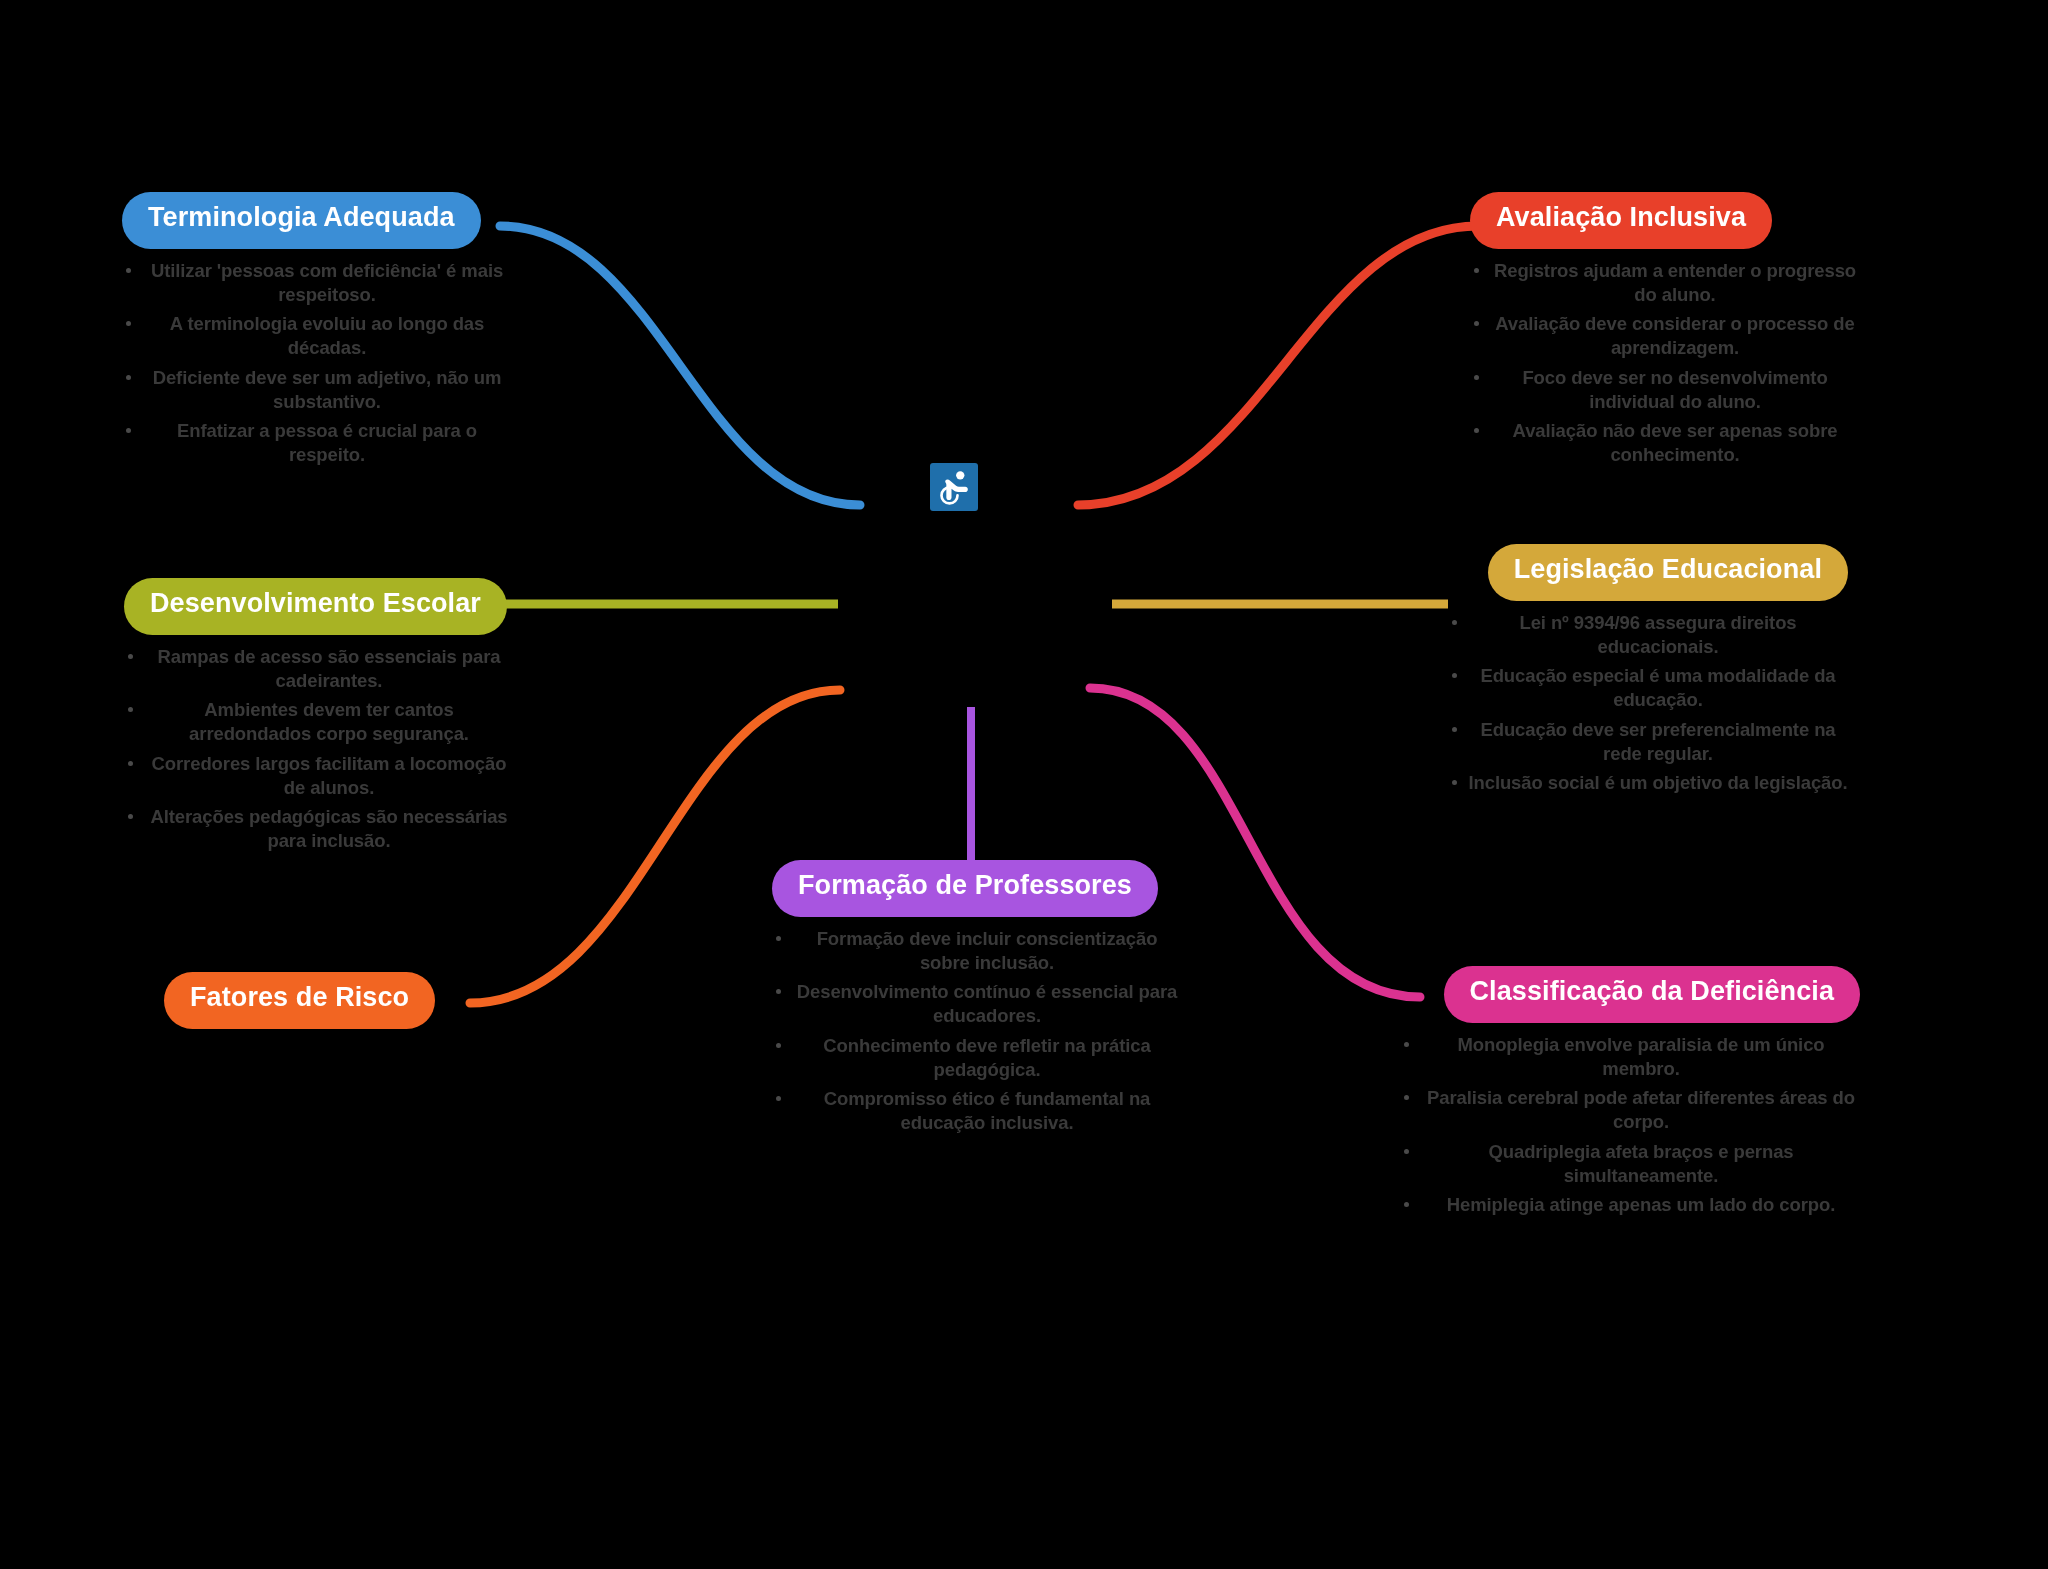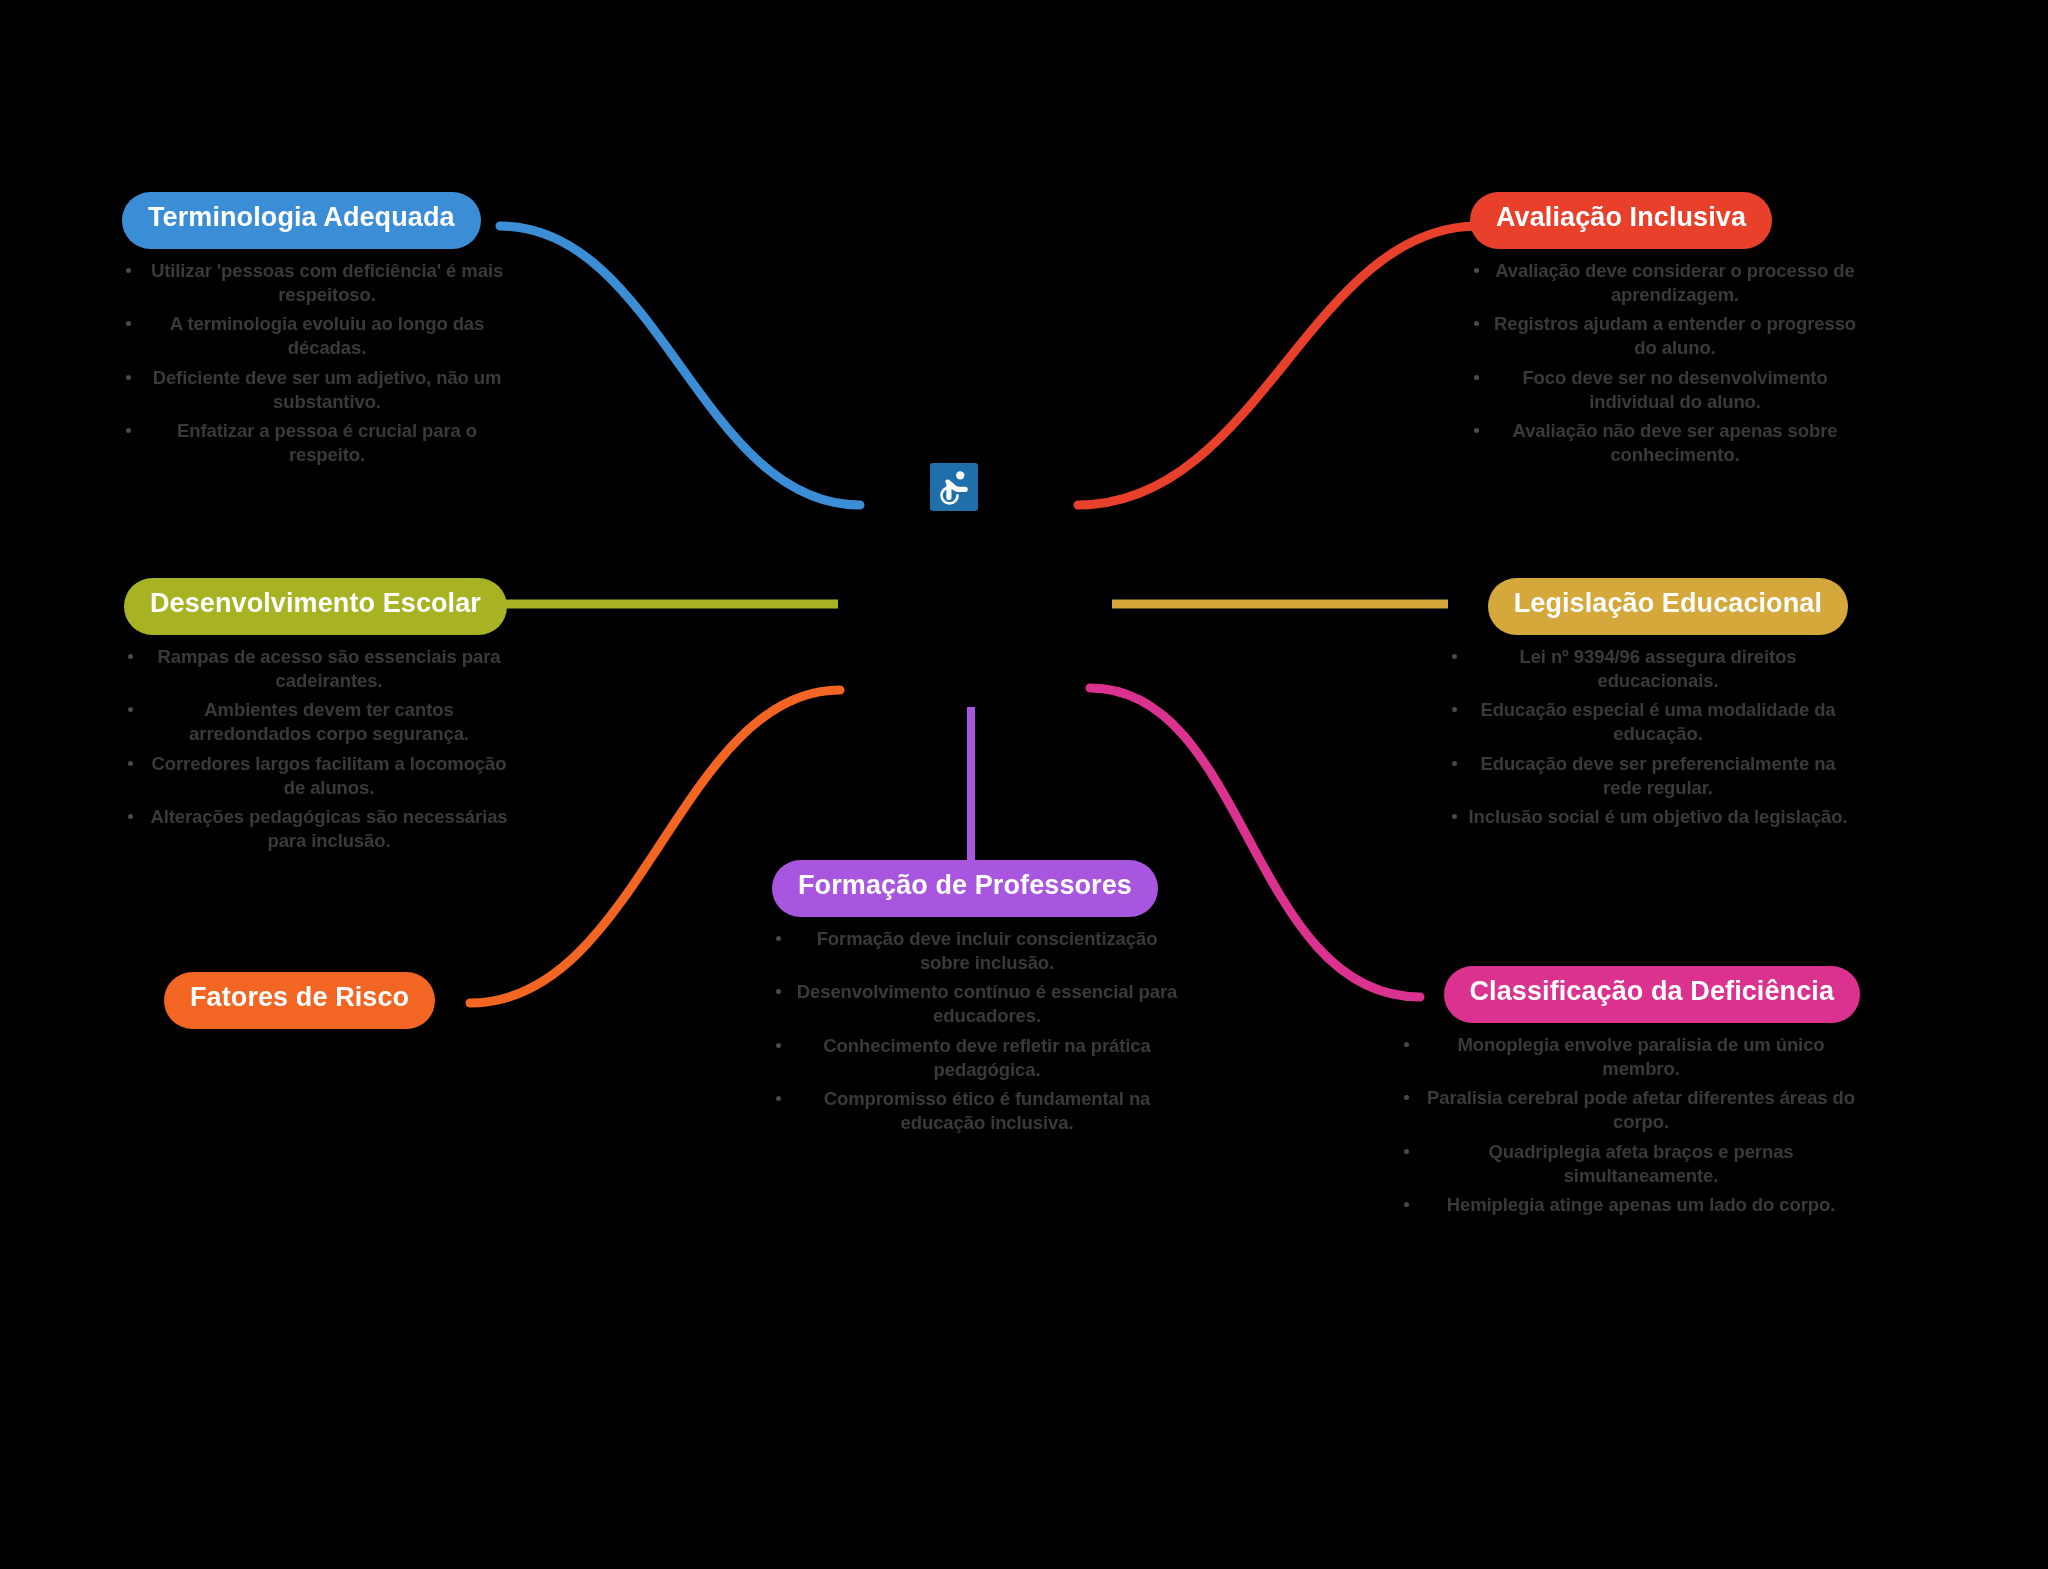--- a/index.html
+++ b/index.html
@@ -76,21 +76,21 @@
     border-radius: 3px;
     display: flex;
     align-items: center;
     justify-content: center;
   }
 
   
   #b-terminologia { left: 122px; top: 192px; width: 390px; }
   #b-avaliacao    { left: 1470px; top: 192px; width: 390px; }
   #b-acessibilidade { left: 124px; top: 578px; width: 390px; }
-  #b-legislacao   { left: 1448px; top: 578px; width: 400px; }
+  #b-legislacao   { left: 1448px; top: 544px; width: 400px; }
   #b-fatores      { left: 164px; top: 972px; width: 330px; }
   #b-formacao     { left: 772px; top: 860px; width: 410px; }
   #b-classificacao{ left: 1400px; top: 966px; width: 460px; }
 
   #b-fatores ul.items li { padding-left: 22px; }
   #b-classificacao ul.items li { padding-left: 22px; }
 </style>
 </head>
 <body>
 
@@ -138,22 +138,22 @@
       <li>Deficiente deve ser um adjetivo, não um substantivo.</li>
       <li>Enfatizar a pessoa é crucial para o respeito.</li>
     </ul>
   </div>
 
   <div class="branch" id="b-avaliacao">
     <div class="pill-row">
       <div class="pill" style="background:#E8402A;">Avaliação Inclusiva</div>
     </div>
     <ul class="items">
+      <li>Registros ajudam a entender o progresso do aluno.</li>
       <li>Avaliação deve considerar o processo de aprendizagem.</li>
-      <li>Registros ajudam a entender o progresso do aluno.</li>
       <li>Foco deve ser no desenvolvimento individual do aluno.</li>
       <li>Avaliação não deve ser apenas sobre conhecimento.</li>
     </ul>
   </div>
 
   <div class="branch" id="b-acessibilidade">
     <div class="pill-row">
       <div class="pill" style="background:#A8B324;">Desenvolvimento Escolar</div>
     </div>
     <ul class="items">

